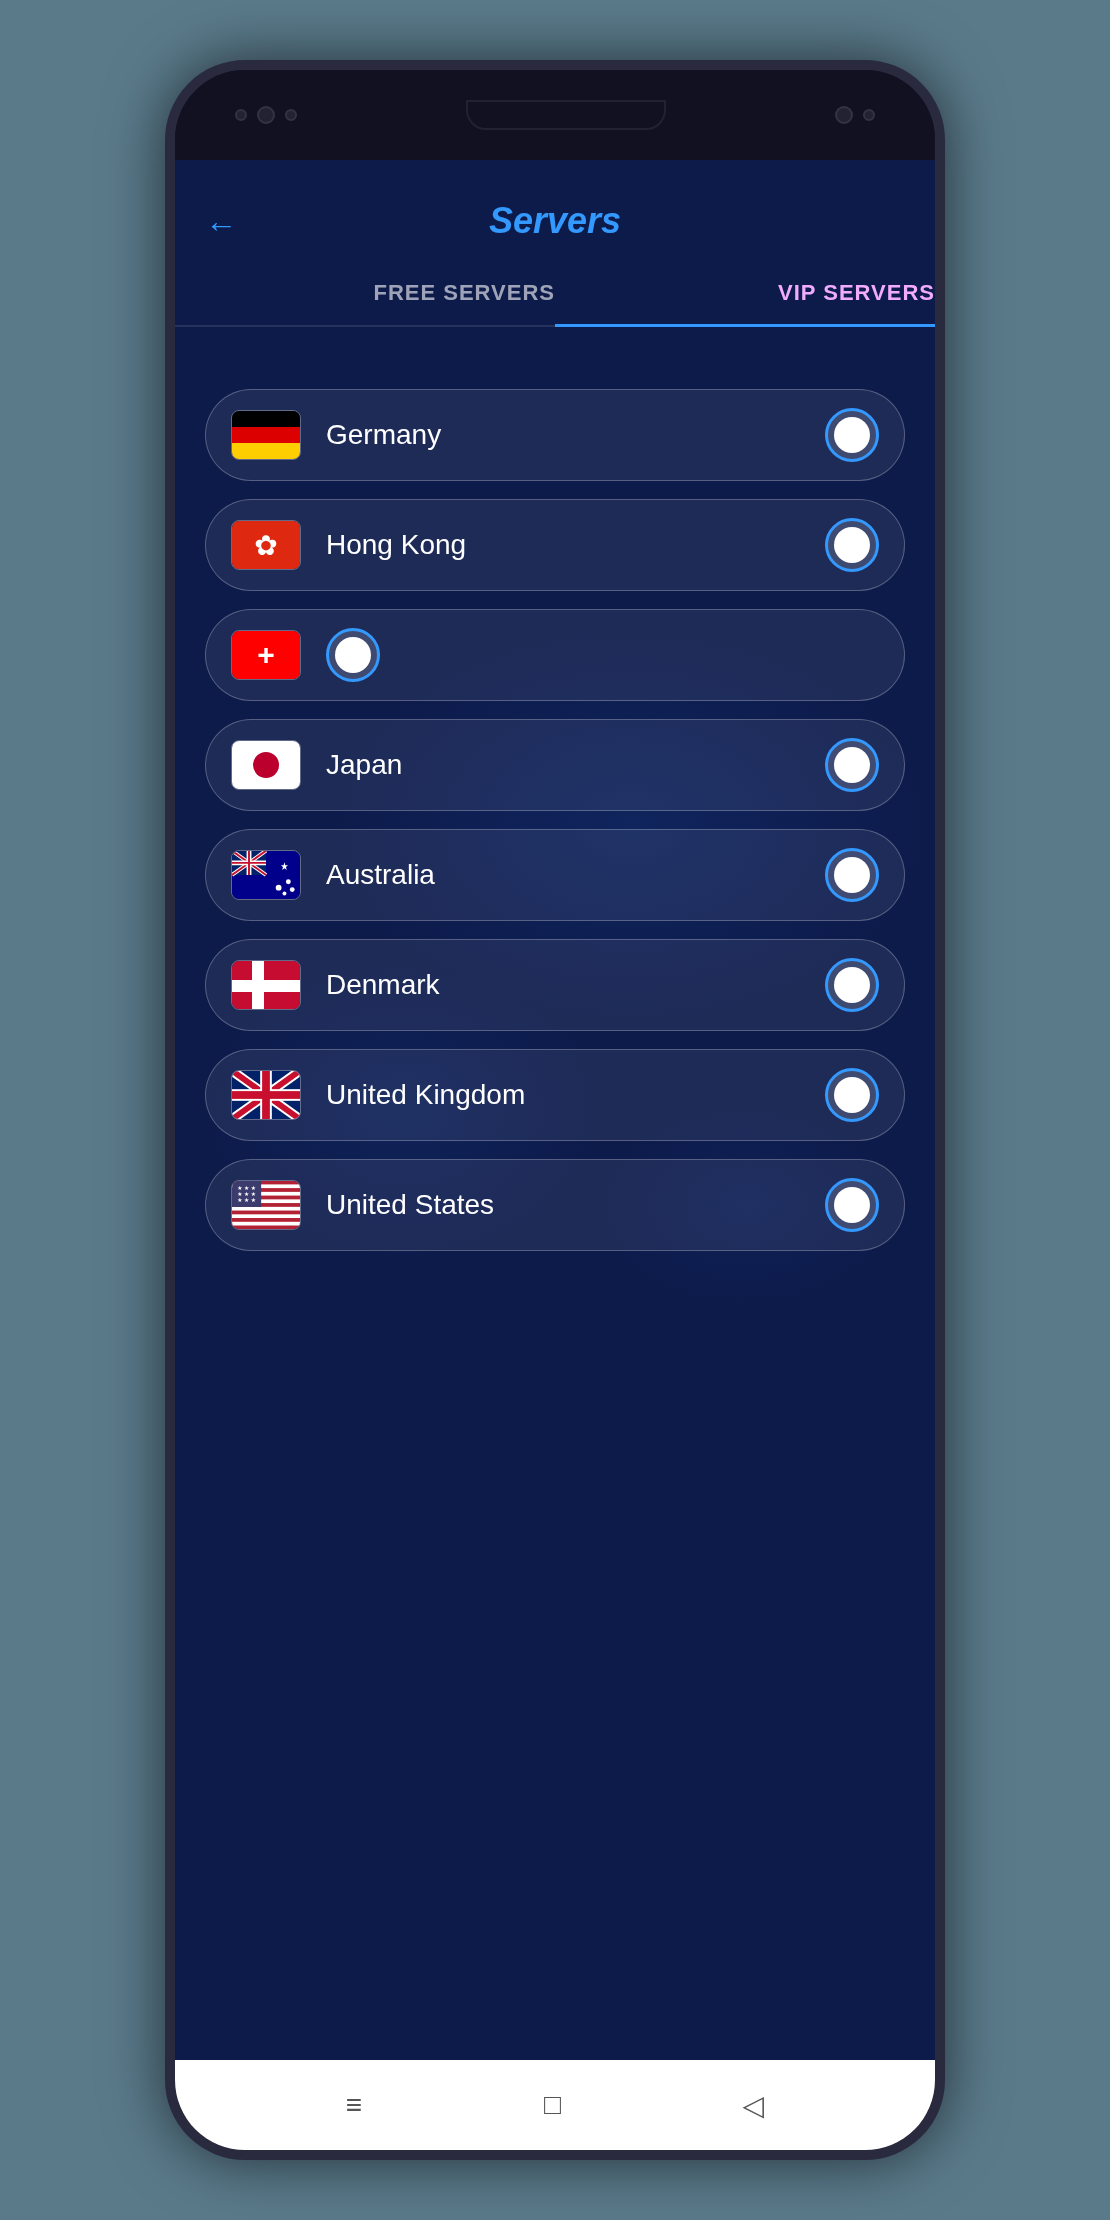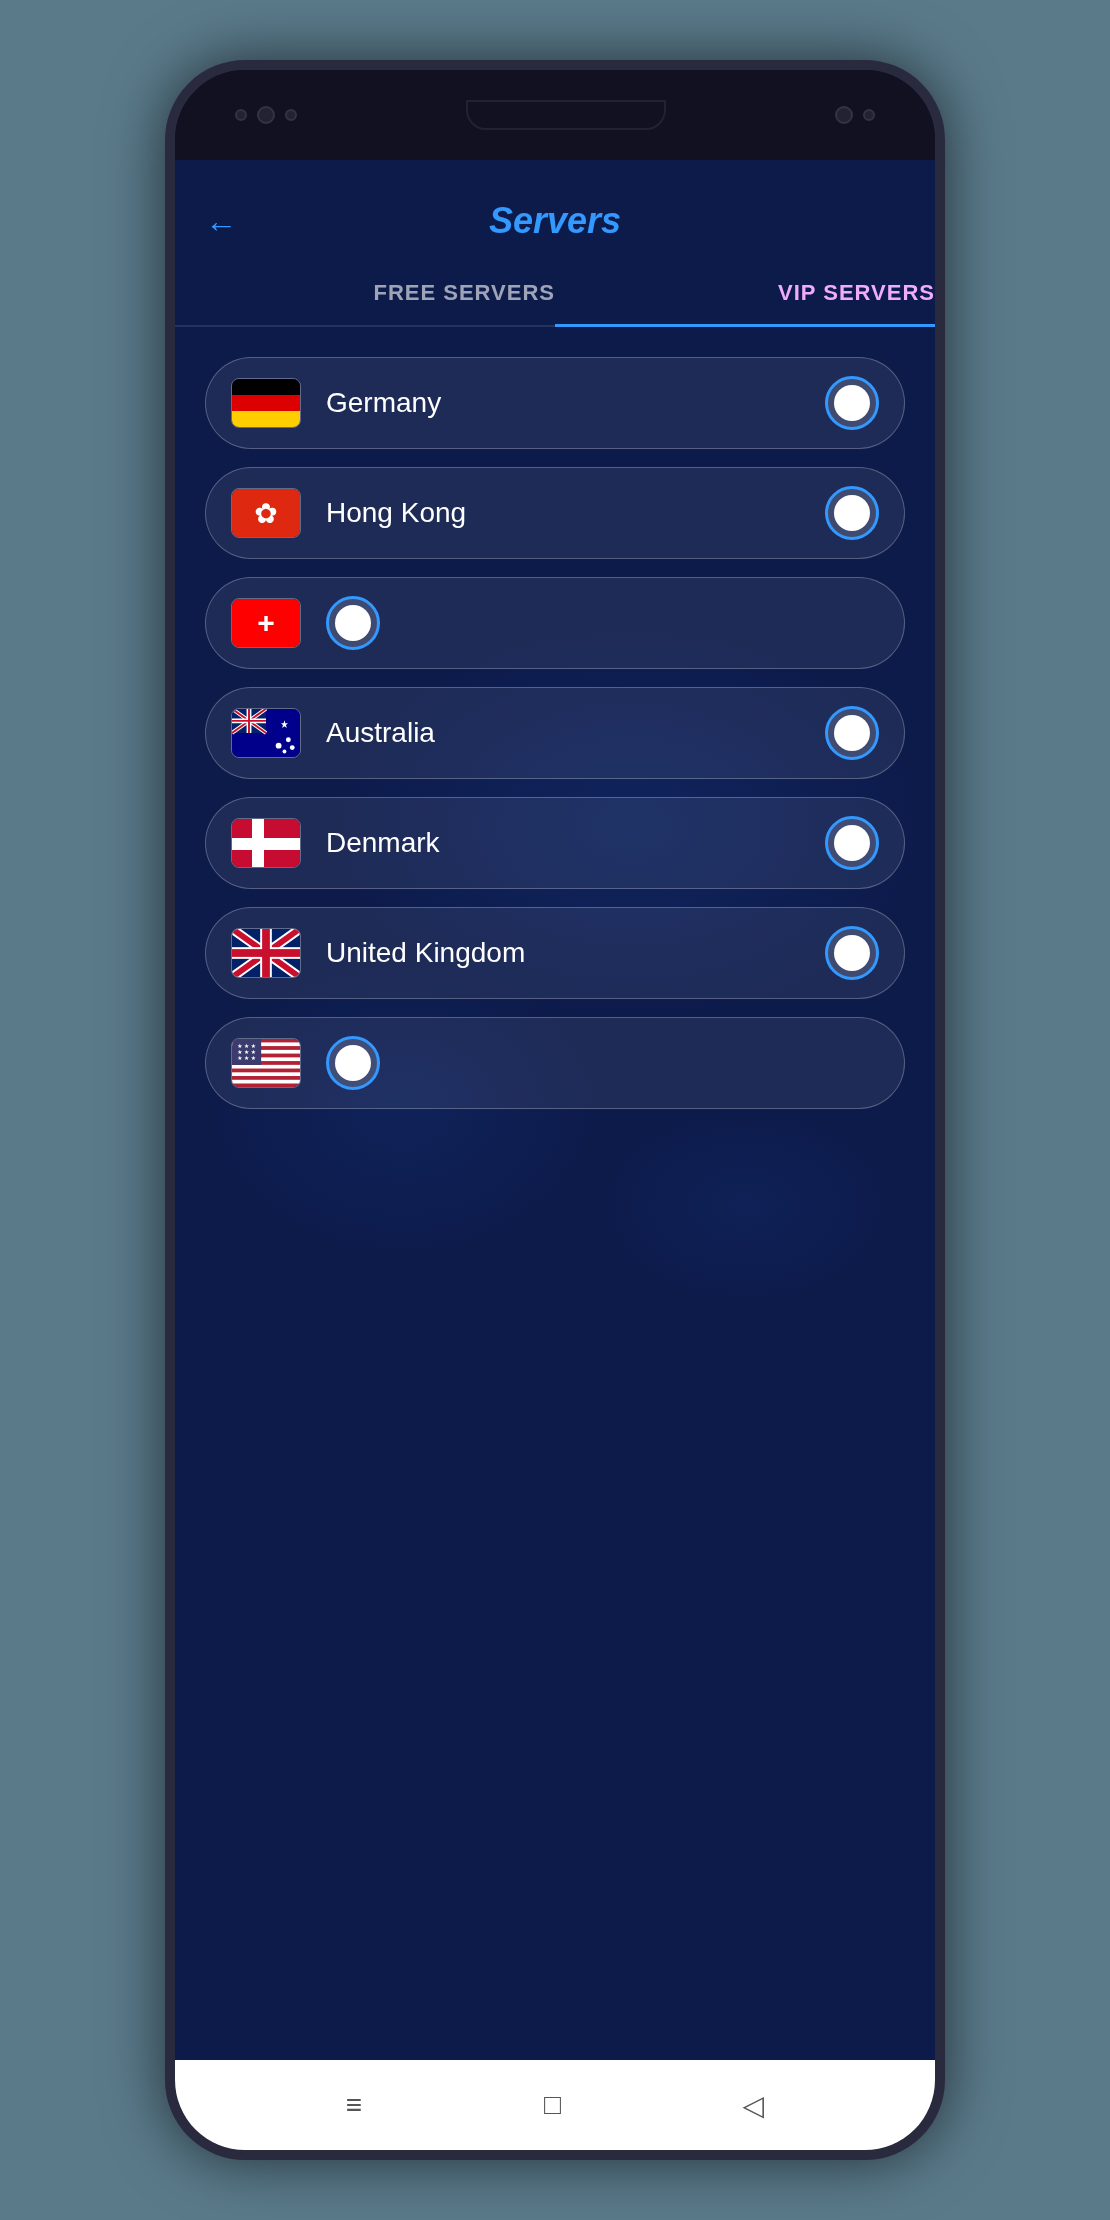--- a/index.html
+++ b/index.html
@@ -147,20 +147,21 @@
       margin-bottom: -2px;
     }
 
     .servers-list {
       padding: 30px 30px;
       display: flex;
       flex-direction: column;
       gap: 18px;
       position: relative;
       z-index: 10;
+      margin-top: 32px;
     }
 
     .server-item {
       background: rgba(255,255,255,0.07);
       border: 1.5px solid rgba(255,255,255,0.25);
       border-radius: 60px;
       padding: 18px 25px;
       display: flex;
       align-items: center;
       cursor: pointer;
@@ -399,20 +400,31 @@
 
       <div class="server-item">
         <div class="flag-container">
           <div class="flag-switzerland">+</div>
         </div>
         <div class="toggle-btn">
           <div class="toggle-inner"></div>
         </div>
       </div>
 
+      <div class="server-item">
+        <div class="flag-container">
+          <div class="flag-japan">
+            <div class="flag-japan-circle"></div>
+          </div>
+        </div>
+        <span class="country-name">Japan</span>
+        <div class="toggle-btn">
+          <div class="toggle-inner"></div>
+        </div>
+      </div>
 
       <div class="server-item">
         <div class="flag-container">
           <svg width="70" height="50" viewBox="0 0 70 50" xmlns="http://www.w3.org/2000/svg">
             <rect width="70" height="50" fill="#00008B"></rect>
 
             <rect x="0" y="0" width="35" height="25" fill="#012169"></rect>
             <line x1="0" y1="0" x2="35" y2="25" stroke="white" stroke-width="4"></line>
             <line x1="35" y1="0" x2="0" y2="25" stroke="white" stroke-width="4"></line>
             <line x1="0" y1="0" x2="35" y2="25" stroke="#C8102E" stroke-width="2"></line>
@@ -477,20 +489,21 @@
             <rect y="34.6" width="70" height="3.8" fill="white"></rect>
             <rect y="42.3" width="70" height="3.8" fill="white"></rect>
 
             <rect width="30" height="27" fill="#3C3B6E"></rect>
 
             <text x="15" y="10" font-size="6" fill="white" text-anchor="middle">★ ★ ★</text>
             <text x="15" y="16" font-size="6" fill="white" text-anchor="middle">★ ★ ★</text>
             <text x="15" y="22" font-size="6" fill="white" text-anchor="middle">★ ★ ★</text>
           </svg>
         </div>
+        <span class="country-name">United States</span>
         <div class="toggle-btn">
           <div class="toggle-inner"></div>
         </div>
       </div>
 
     </div>
   </div>
 
   <div class="phone-bottom-bar">
     <span class="nav-icon">≡</span>

